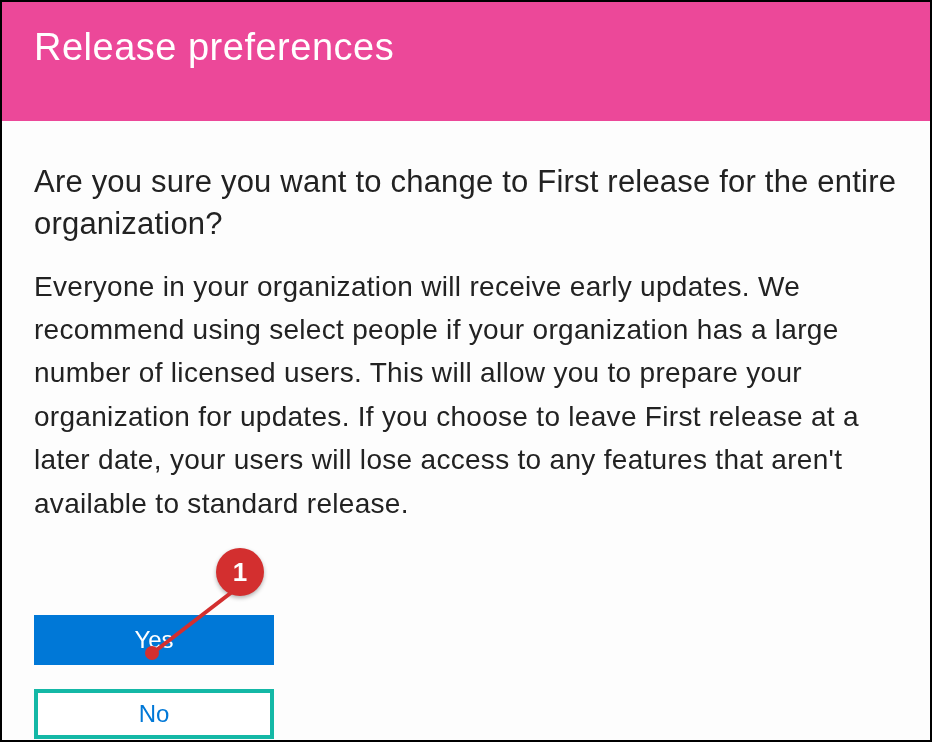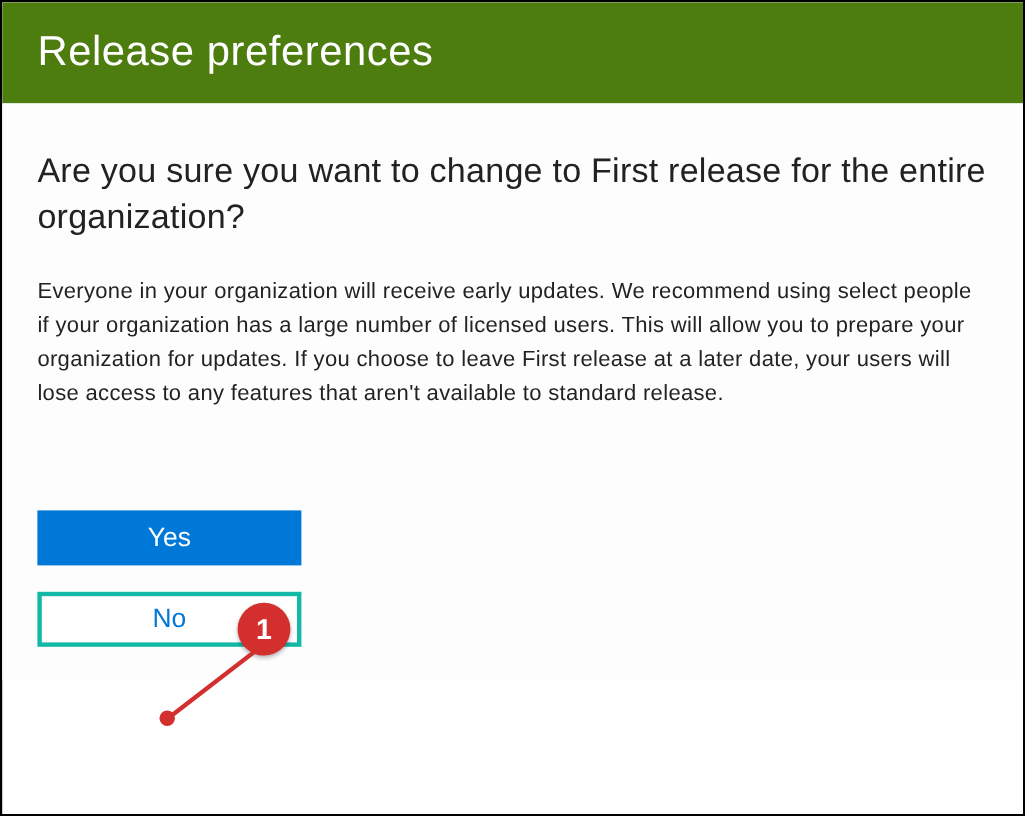--- a/index.html
+++ b/index.html
@@ -9,43 +9,43 @@
     }
     body {
       font-family: "Segoe UI", "Segoe UI Light", Arial, sans-serif;
       background: #fff;
       width: 932px;
       height: 742px;
       position: relative;
       border: 2px solid #000;
     }
     .header {
-      background: #4d7c0f;
+      background: #ec4899;
       color: #fff;
-      padding: 24px 32px 25px 32px;
+      padding: 24px 32px 52px 32px;
     }
     .header-title {
       font-size: 38px;
       font-weight: 300;
       letter-spacing: 0.5px;
     }
     .content {
       padding: 40px 32px 30px 32px;
       background: #fdfdfd;
     }
     .question {
       font-size: 31px;
       font-weight: 300;
       color: #222;
       line-height: 1.35;
-      margin-bottom: 32px;
+      margin-bottom: 20px;
       letter-spacing: 0.2px;
     }
     .description {
-      font-size: 20px;
+      font-size: 28px;
       font-weight: 400;
       color: #222;
       line-height: 1.55;
       letter-spacing: 0.3px;
       margin-bottom: 90px;
     }
     .button-row {
       display: flex;
       gap: 24px;
       flex-direction: column;

